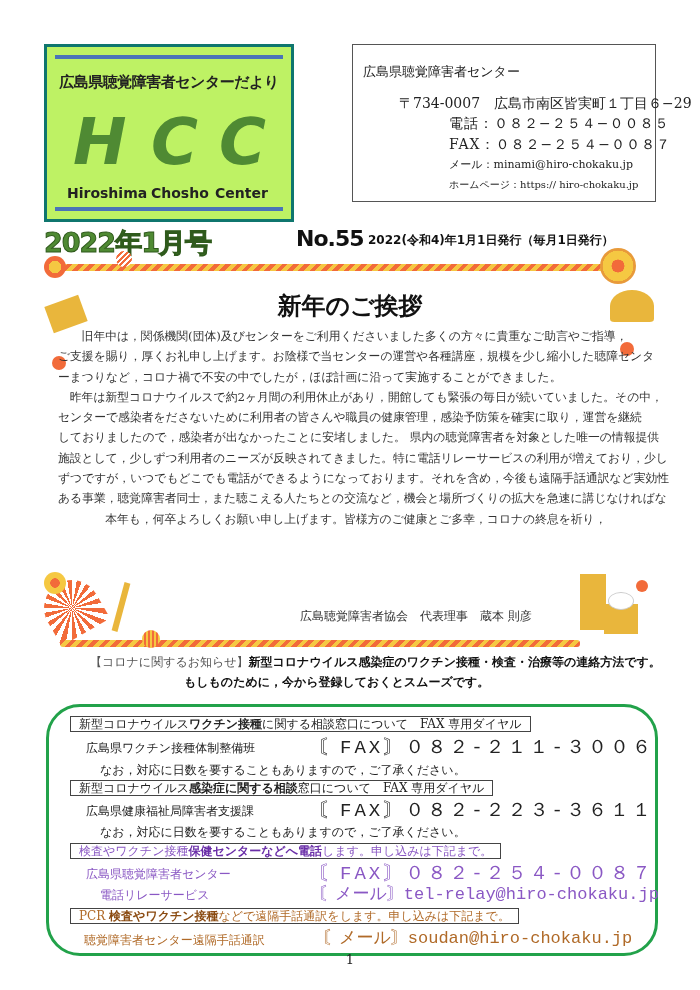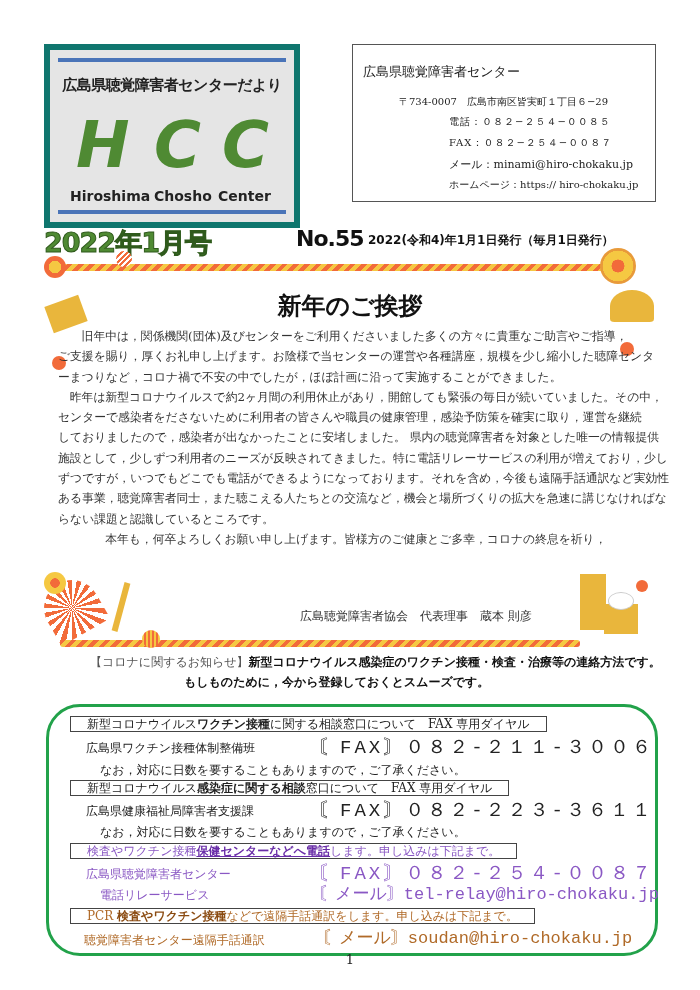--- a/index.html
+++ b/index.html
@@ -1,52 +1,52 @@
 <!DOCTYPE html>
 <html><head>
 <meta charset="utf-8">
 <style>
   html,body{margin:0;padding:0;background:#fff;}
   body{width:700px;height:990px;position:relative;overflow:hidden;font-family:"DejaVu Serif","Liberation Serif",serif;color:#222;}
   .abs{position:absolute;}
   
-  .logo{left:44px;top:44px;width:244px;height:172px;background:#e5e5e5;border:6px solid #0f766e;}
+  .logo{left:44px;top:44px;width:244px;height:172px;background:#bef264;border:3px solid #0f766e;}
   .logo .bar{position:absolute;left:8px;right:8px;height:4px;background:#4a74b8;}
   .logo .t{position:absolute;left:0;right:0;top:26px;text-align:center;font-family:"DejaVu Sans",sans-serif;font-weight:bold;font-size:15px;color:#222;letter-spacing:-0.5px;}
   .logo .big{position:absolute;top:58px;font-family:"DejaVu Sans",sans-serif;font-weight:bold;font-size:64px;color:#4f8a33;font-style:italic;}
   .logo .sub{position:absolute;top:138px;font-family:"DejaVu Sans",sans-serif;font-weight:bold;font-size:14px;color:#222;}
   
   .addr{left:352px;top:44px;width:302px;height:156px;border:1.5px solid #555;background:#fff;}
   .addr div{position:absolute;white-space:nowrap;}
   .addr .name{left:10px;top:18px;font-size:13px;}
-  .addr .line{font-size:10px;}
+  .addr .line{font-size:14px;}
   .addr .sm{font-size:10px;text-align:right;}
   
   .issue{left:44px;top:225px;font-family:"DejaVu Sans",sans-serif;font-weight:bold;font-size:27px;color:#4f8a33;letter-spacing:-1px;-webkit-text-stroke:1px #2f5a1c;}
   .no{left:296px;top:226px;font-family:"DejaVu Sans",sans-serif;font-weight:bold;font-size:22px;color:#111;letter-spacing:-1px;}
   .pubdate{left:368px;top:232px;font-family:"DejaVu Sans",sans-serif;font-weight:bold;font-size:12px;color:#111;}
   
   .rope{height:7px;background:repeating-linear-gradient(135deg,#f26b3a 0 4px,#f5c842 4px 8px);border-radius:3px;}
   .ball{border-radius:50%;}
   .title{left:0;width:700px;top:290px;text-align:center;font-family:"DejaVu Sans",sans-serif;font-weight:bold;font-size:24px;color:#111;}
   .body{left:58px;top:326px;width:600px;font-size:11.8px;line-height:20.3px;color:#333;}
   .body p{margin:0;white-space:nowrap;}
   .sign{left:300px;top:608px;font-size:12px;color:#333;}
   .notice1{left:44px;top:654px;font-size:12px;white-space:nowrap;}
   .notice1 .lbl{color:#555;font-family:"DejaVu Serif",serif;margin-left:46px;}
   .notice1 .b{font-family:"DejaVu Sans",sans-serif;font-weight:bold;color:#111;}
   .notice2{left:184px;top:674px;font-family:"DejaVu Sans",sans-serif;font-weight:bold;font-size:12px;color:#111;}
   
   .gbox{left:46px;top:704px;width:606px;height:246px;border:3px solid #22a24a;border-radius:34px;}
   .row{position:absolute;white-space:nowrap;font-size:12px;}
-  .boxed{border:1px solid #444;padding:0 16px;}
+  .boxed{border:1px solid #444;padding:0 8px;}
   .big-fax{font-family:"Liberation Mono","DejaVu Sans Mono",monospace;font-size:19px;letter-spacing:3px;}
   .mail{font-family:"Liberation Mono","DejaVu Sans Mono",monospace;font-size:17px;}
   .purple{color:#8a58c4;}
-  .purple-b{color:#6a2ea8;font-weight:bold;text-decoration:underline;}
+  .purple-b{color:#6a2ea8;font-weight:bold;}
   .brown{color:#b06a28;}
   .brown-b{color:#8a4a10;font-weight:bold;}
   .pnum{left:0;width:700px;top:952px;text-align:center;font-size:13px;}
 </style>
 </head>
 <body>
 
 <div class="abs logo">
   <div class="bar" style="top:8px"></div>
   <div class="t">広島県聴覚障害者センターだより</div>
@@ -85,21 +85,20 @@
 <div class="abs body">
   <p>　　旧年中は，関係機関(団体)及びセンターをご利用くださいました多くの方々に貴重なご助言やご指導，</p>
   <p>ご支援を賜り，厚くお礼申し上げます。お陰様で当センターの運営や各種講座，規模を少し縮小した聴障センタ</p>
   <p>ーまつりなど，コロナ禍で不安の中でしたが，ほぼ計画に沿って実施することができました。</p>
   <p>　昨年は新型コロナウイルスで約2ヶ月間の利用休止があり，開館しても緊張の毎日が続いていました。その中，</p>
   <p>センターで感染者をださないために利用者の皆さんや職員の健康管理，感染予防策を確実に取り，運営を継続</p>
   <p>しておりましたので，感染者が出なかったことに安堵しました。 県内の聴覚障害者を対象とした唯一の情報提供</p>
   <p>施設として，少しずつ利用者のニーズが反映されてきました。特に電話リレーサービスの利用が増えており，少し</p>
   <p>ずつですが，いつでもどこでも電話ができるようになっております。それを含め，今後も遠隔手話通訳など実効性</p>
   <p>ある事業，聴覚障害者同士，また聴こえる人たちとの交流など，機会と場所づくりの拡大を急速に講じなければな</p>
-  <p>らない課題と認識しているところです。</p>
   <p>　　　　本年も，何卒よろしくお願い申し上げます。皆様方のご健康とご多幸，コロナの終息を祈り，</p>
 </div>
 <div class="abs sign">広島聴覚障害者協会　代表理事　蔵本 則彦</div>
 
 <div class="abs" style="left:44px;top:580px;width:56px;height:56px;background:repeating-conic-gradient(#f26b3a 0 10deg,#fff 10deg 20deg);border-radius:56px 56px 0 0;transform:rotate(-30deg);"></div>
 <div class="abs ball" style="left:44px;top:572px;width:22px;height:22px;background:radial-gradient(circle,#f26b3a 30%,#f5c842 31%);"></div>
 <div class="abs" style="left:118px;top:582px;width:6px;height:50px;background:#e9b63c;transform:rotate(15deg);"></div>
 <div class="abs rope" style="left:60px;top:640px;width:520px;"></div>
 <div class="abs ball" style="left:142px;top:630px;width:18px;height:18px;background:repeating-linear-gradient(90deg,#f5c842 0 2px,#f26b3a 2px 4px);"></div>
 <div class="abs" style="left:580px;top:574px;width:26px;height:56px;background:#e9b63c;"></div>

